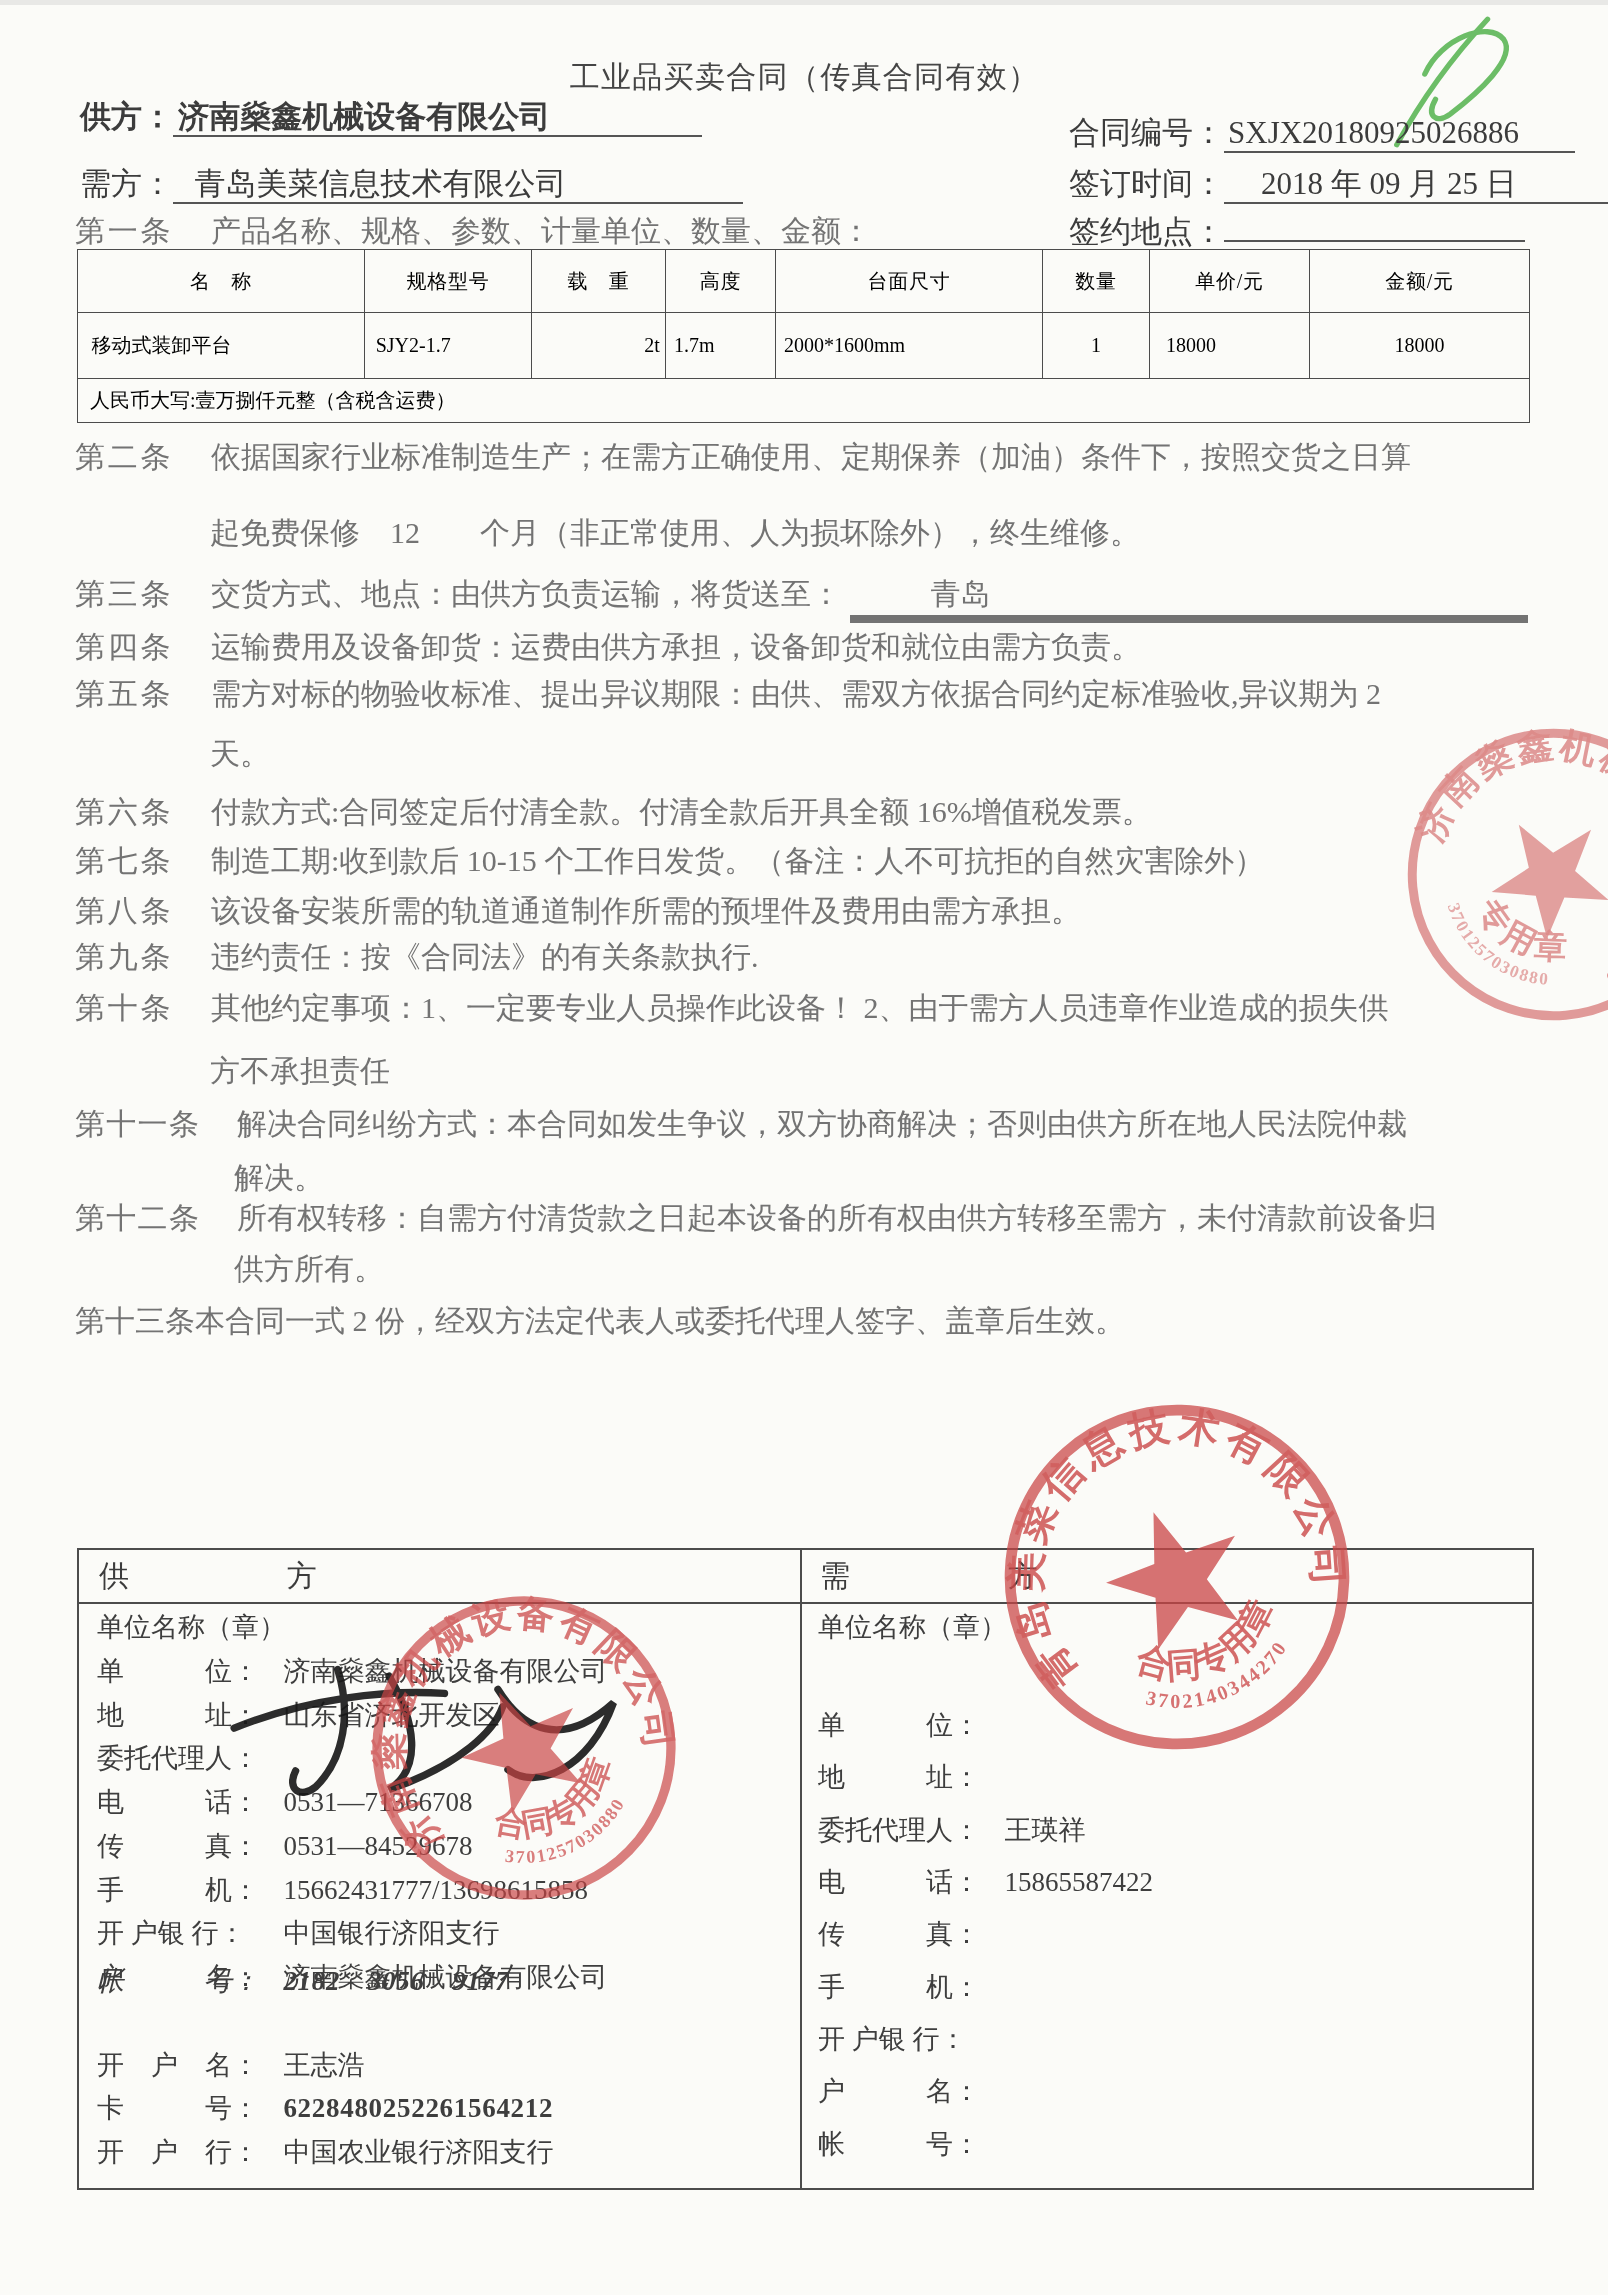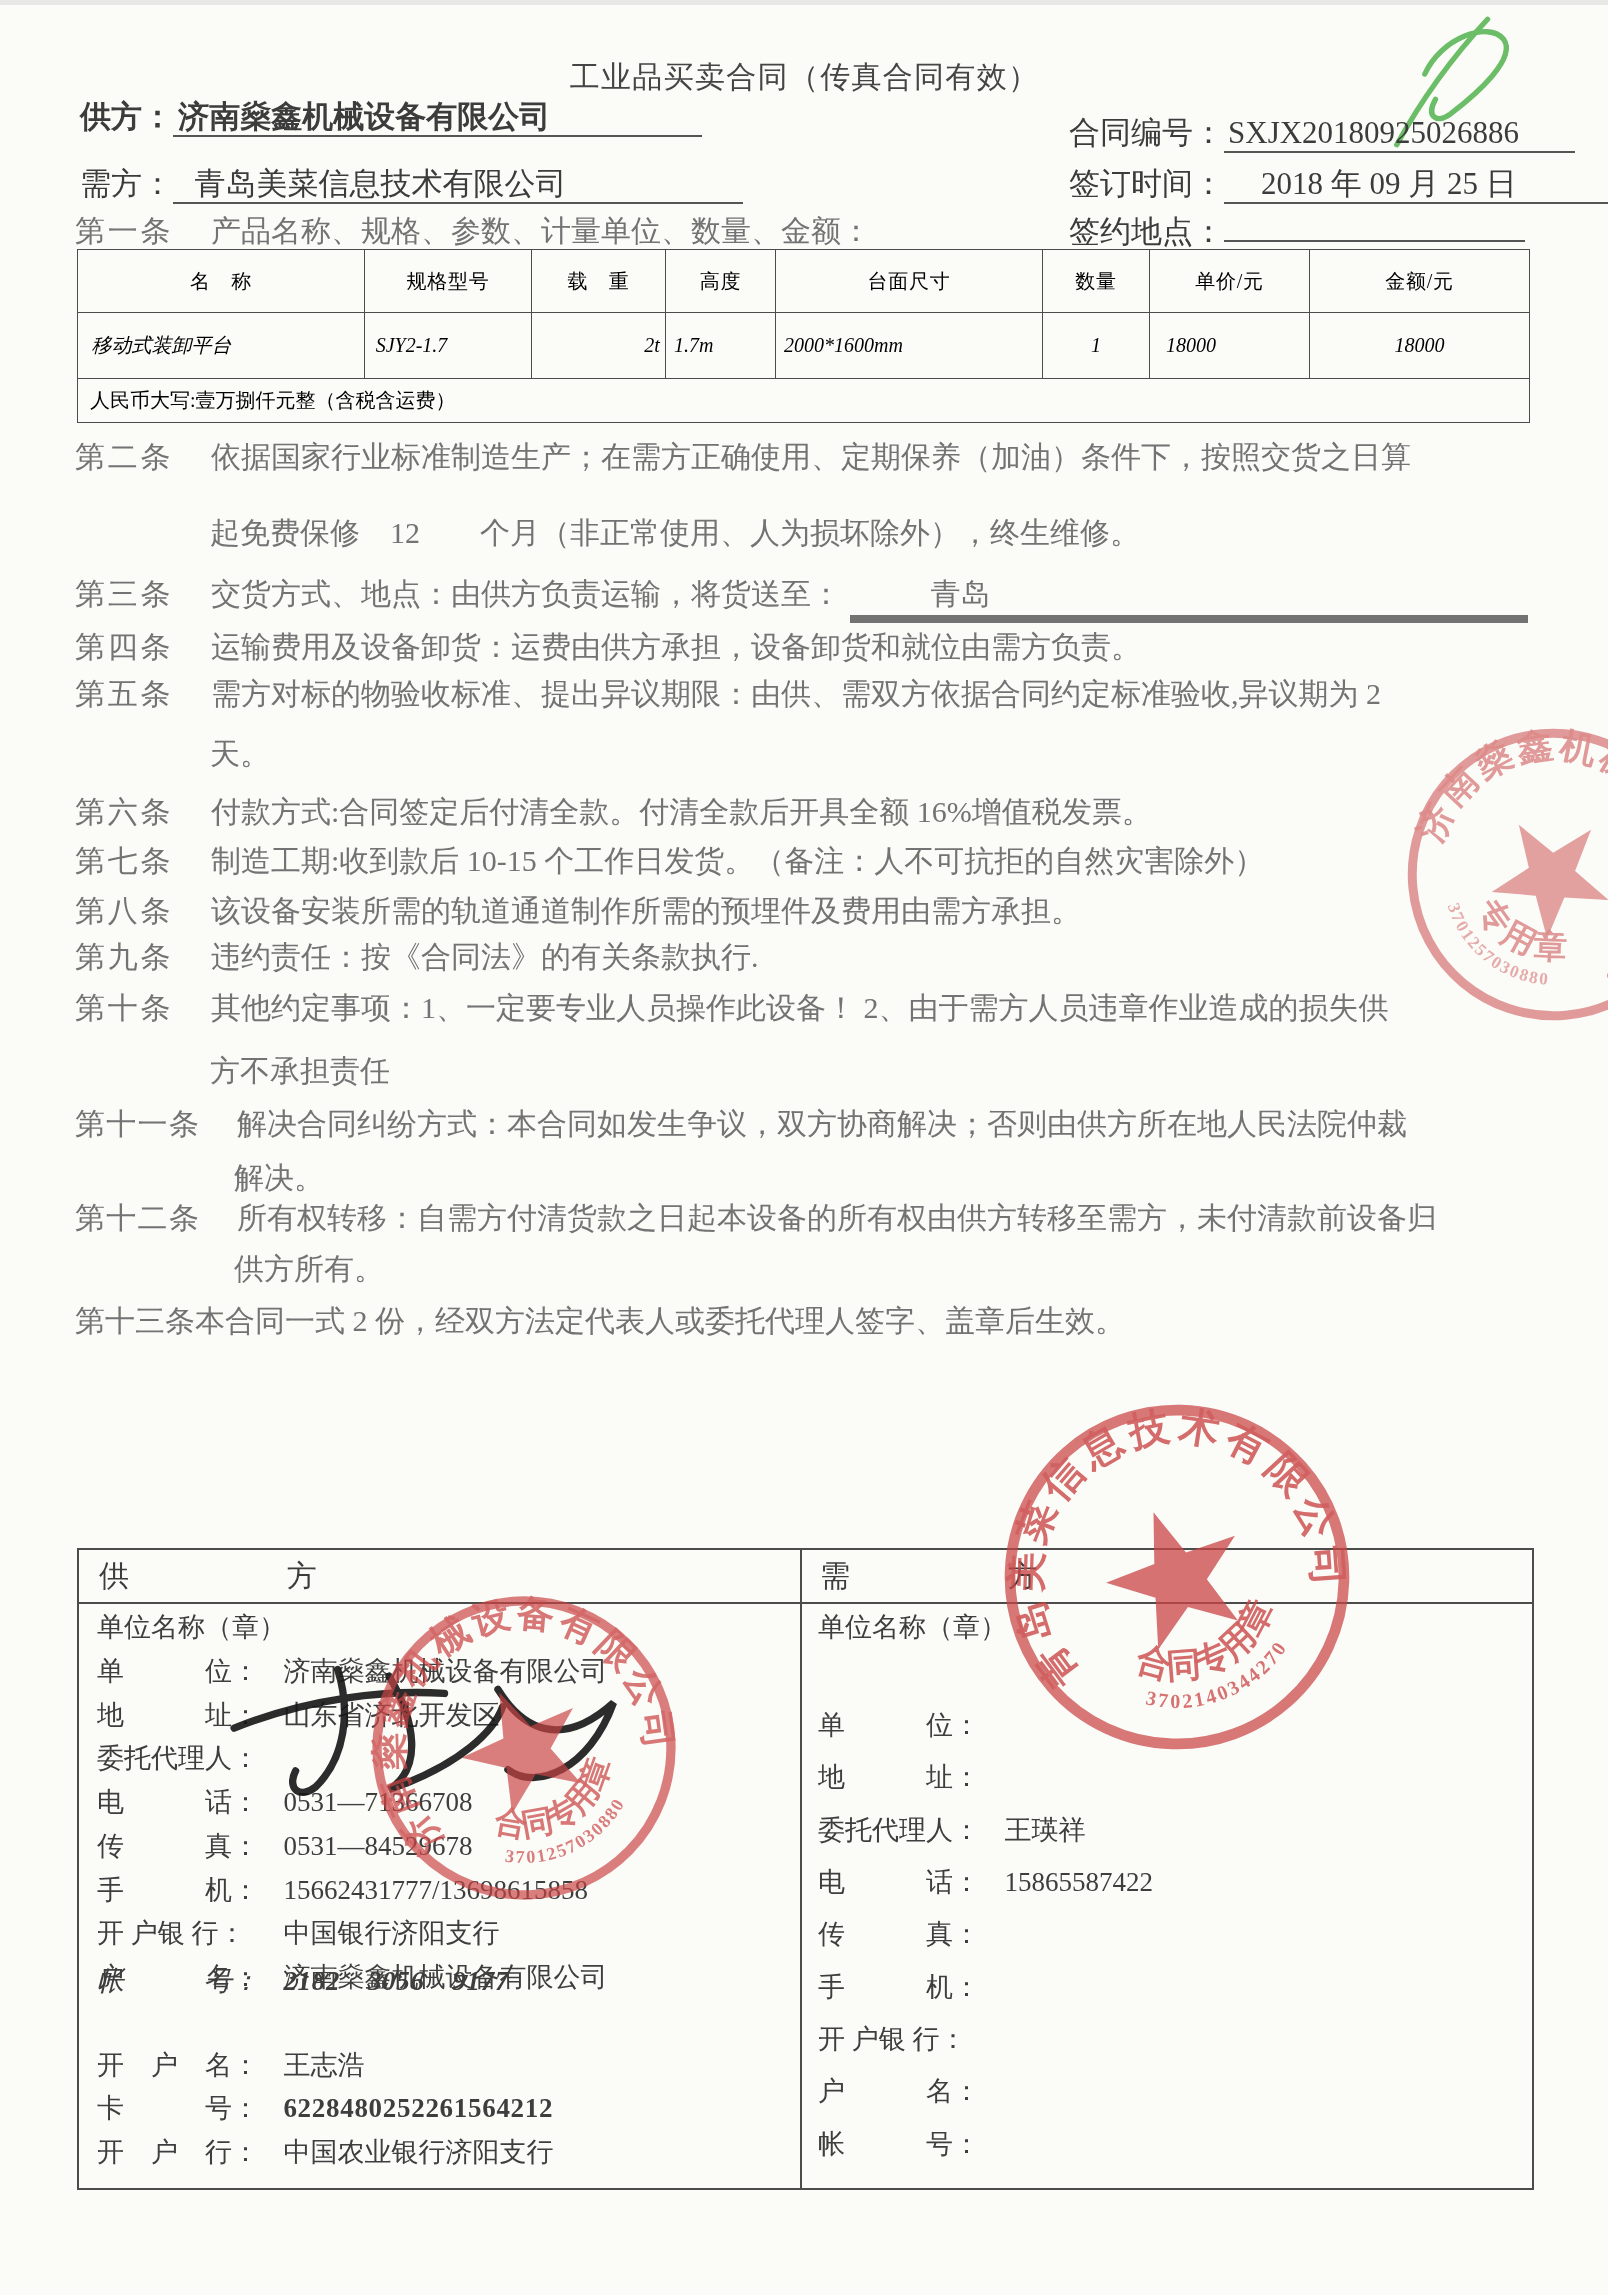--- a/index.html
+++ b/index.html
@@ -18,21 +18,21 @@
   .cl{position:absolute;left:75px;width:1516px;font-size:30px;white-space:nowrap;color:#737373;}
   .cno{display:inline-block;width:136px;letter-spacing:2.7px;}
   .cno.w4{width:162px;letter-spacing:1.3px;}
   .ind315{left:210px;}
   .ind350{left:234px;}
   .fillline{display:inline-block;width:598px;border-bottom:8px solid #737373;margin-left:9.4px;padding-left:80px;}
   
   #ptable{position:absolute;left:77px;top:244px;width:1453px;border-collapse:collapse;table-layout:fixed;font-size:20px;color:#000000;}
   #ptable th,#ptable td{border:1.3px solid #4c4c4c;font-weight:normal;padding:0 5.3px;overflow:hidden;}
   #ptable thead th{height:62px;text-align:center;letter-spacing:0.7px;}
-  #ptable .drow td{height:65px;text-align:left;font-style:italic;}
+  #ptable .drow td{height:65px;text-align:left;}
   #ptable .drow .ctr{text-align:center;}
   #ptable .frow td{height:43px;text-align:left;padding-left:12px;}
   
   #stable{position:absolute;left:77px;top:1543px;width:1453px;height:638px;border:2px solid #4c4c4c;}
   #stable .vdiv{position:absolute;left:721px;top:0;bottom:0;width:2px;background:#4c4c4c;}
   #stable .hdr{position:absolute;top:0;height:52px;line-height:52px;font-size:30px;letter-spacing:1.3px;}
   #stable .hdrline{position:absolute;top:52px;left:0;right:0;height:2px;background:#4c4c4c;}
   .srow{position:absolute;font-size:27px;white-space:nowrap;color:#3e3e3e;}
   .srow .lab{display:inline-block;min-width:177px;}
   .srow .val{margin-left:9.4px;}

